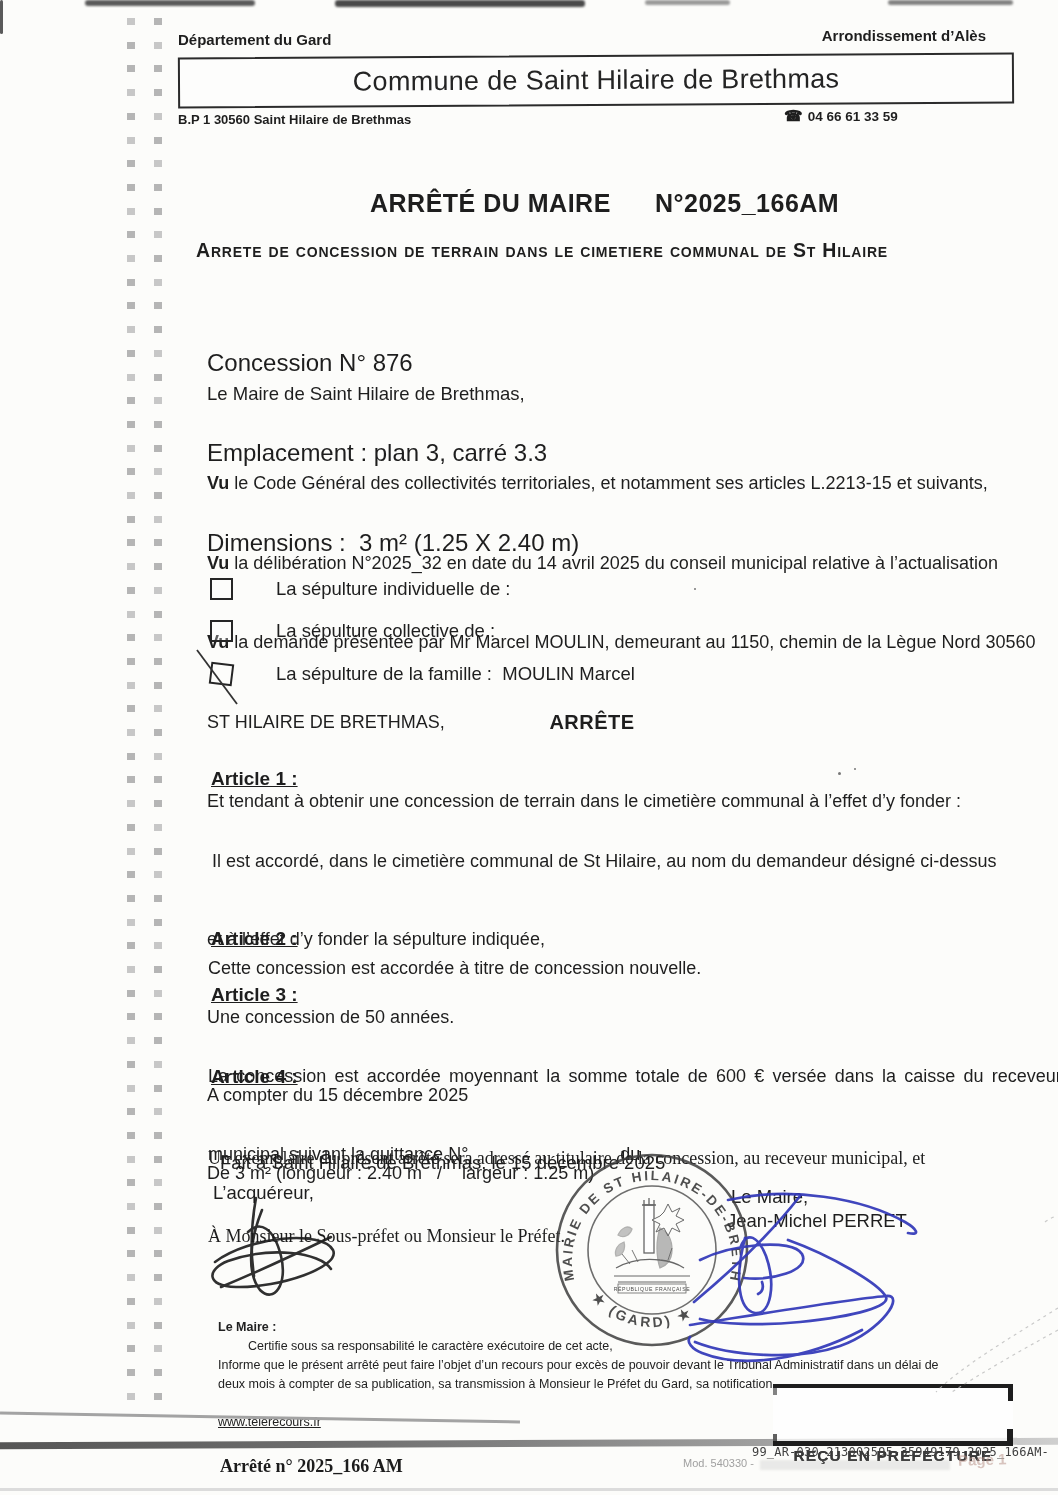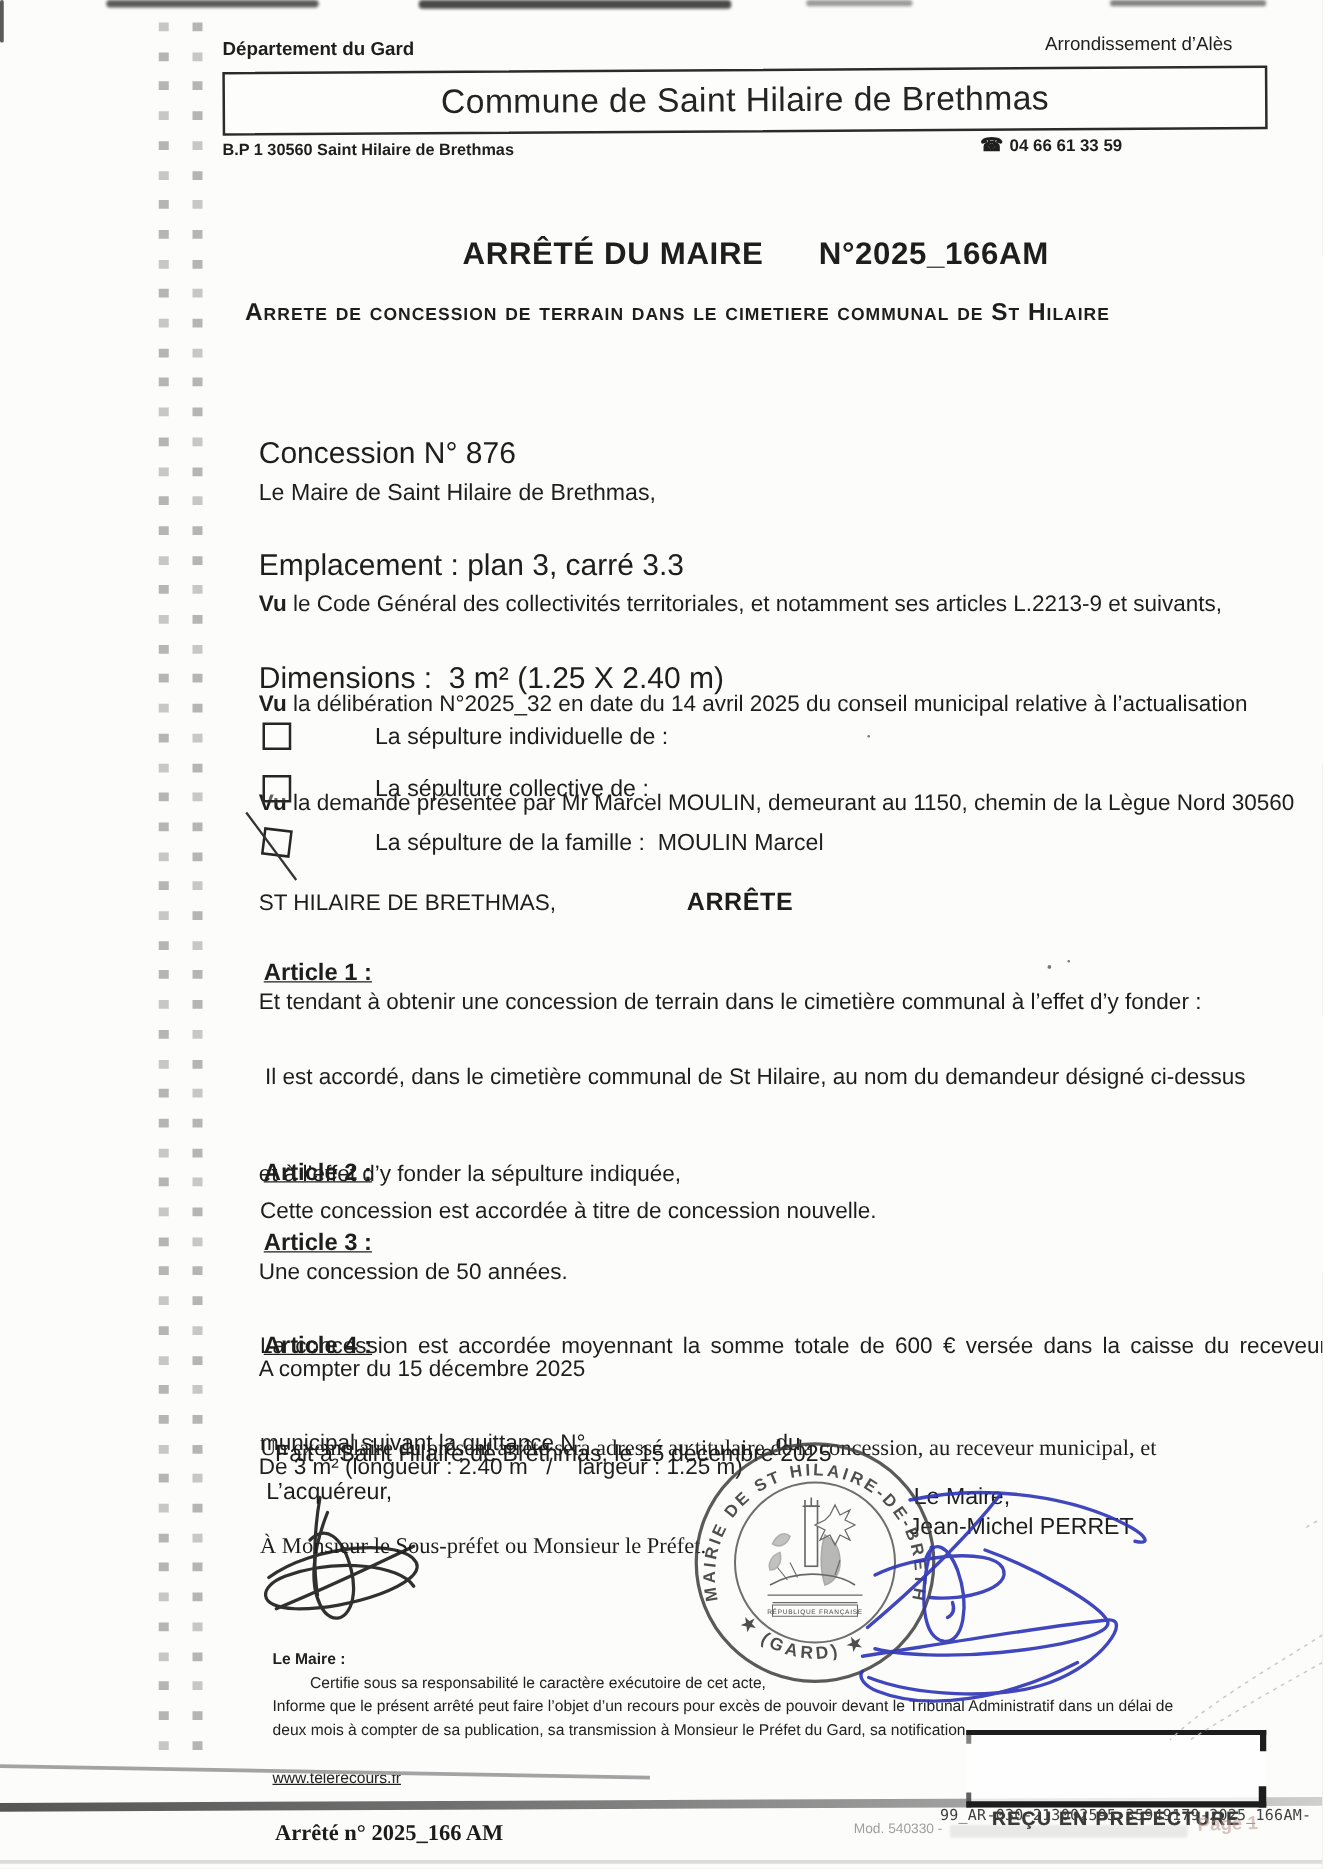--- a/index.html
+++ b/index.html
@@ -2,37 +2,37 @@
 <html><head>
 <meta charset="utf-8">
 <style>
   html,body{margin:0;padding:0;background:#e8e8e6;}
   .page{position:relative;width:1058px;height:1495px;margin:0 auto;background:#fcfcfa;overflow:hidden;
         font-family:"Liberation Sans",sans-serif;color:#1e1e1e;}
   .abs{position:absolute;white-space:pre;}
   .b{font-weight:bold;}
   
   .dept{left:178px;top:31px;font-size:15px;font-weight:bold;}
-  .arrond{right:72px;top:27px;font-size:15px;font-weight:normal;margin-left:15px;}
+  .arrond{right:72px;top:27px;font-size:15px;font-weight:bold;margin-left:15px;}
   .commune-box{left:178px;top:55px;width:832px;height:47px;border:2.5px solid #2b2b2b;
                transform:rotate(-0.35deg);display:flex;align-items:center;justify-content:center;
                font-size:27px;color:#242424;letter-spacing:0.3px;background:rgba(255,255,255,.4);}
   .bp{left:178px;top:112px;font-size:13px;font-weight:bold;}
   .phone{left:784px;top:107px;font-size:13.5px;font-weight:bold;}
   .phone .ic{font-size:15px;margin-right:5px;}
   
   .title-main{left:370px;top:189px;font-size:25px;font-weight:bold;letter-spacing:0.5px;}
   .title-num{left:655px;top:189px;font-size:25px;font-weight:bold;letter-spacing:0.5px;}
   .subtitle{left:196px;top:239px;font-size:19.5px;font-weight:bold;font-variant:small-caps;letter-spacing:0.8px;}
   
   .t18{font-size:18px;line-height:26px;}
   .concession{left:207px;top:288px;font-size:24px;line-height:30px;}
   .intro{left:207px;top:383px;font-size:18.5px;}
   .preamble{left:207px;top:417px;font-size:18px;line-height:26.5px;}
-  .chk-row{position:absolute;left:210px;display:flex;align-items:flex-start;gap:24px;}
+  .chk-row{position:absolute;left:210px;display:flex;align-items:flex-start;}
   .chk-box{width:19px;height:18px;border:2.3px solid #262626;flex:0 0 auto;background:rgba(255,255,255,.3);}
   .chk-label{margin-left:43px;font-size:18.5px;white-space:pre;}
   .arrete-h{left:492px;top:711px;width:200px;text-align:center;font-size:20px;font-weight:bold;letter-spacing:0.5px;}
   .article-h{font-size:19px;font-weight:bold;text-decoration:underline;}
   .just{word-spacing:3.2px;}
   .gap150{display:inline-block;width:152px;}
   
   .fait{left:220px;top:1152px;font-size:18.5px;}
   .acq{left:213px;top:1182px;font-size:18.5px;}
   .maire-lbl{left:731px;top:1186px;font-size:18.5px;}
@@ -217,21 +217,21 @@
   <div class="abs subtitle">Arrete de concession de terrain dans le cimetiere communal de St Hilaire</div>
 
   <div class="abs concession">
     <div>Concession N° 876</div>
     <div>Emplacement : plan 3, carré 3.3</div>
     <div>Dimensions :  3 m² (1.25 X 2.40 m)</div>
   </div>
 
   <div class="abs intro">Le Maire de Saint Hilaire de Brethmas,</div>
   <div class="abs preamble">
-    <div><span class="b">Vu</span><span> le Code Général des collectivités territoriales, et notamment ses articles L.2213-9 et suivants,</span></div>
+    <div><span class="b">Vu</span><span> le Code Général des collectivités territoriales, et notamment ses articles L.2213-15 et suivants,</span></div>
     <div><span class="b">Vu</span><span> la délibération N°2025_32 en date du 14 avril 2025 du conseil municipal relative à l’actualisation</span></div>
     <div><span class="b">Vu</span><span> la demande présentée par Mr Marcel MOULIN, demeurant au 1150, chemin de la Lègue Nord 30560</span></div>
     <div><span class="b"></span><span>ST HILAIRE DE BRETHMAS,</span></div>
     <div><span class="b"></span><span>Et tendant à obtenir une concession de terrain dans le cimetière communal à l’effet d’y fonder :</span></div>
   </div>
 
   <div class="chk-row" style="top:578px;">
     <div class="chk-box"></div>
     <div class="chk-label">La sépulture individuelle de :</div>
   </div>

